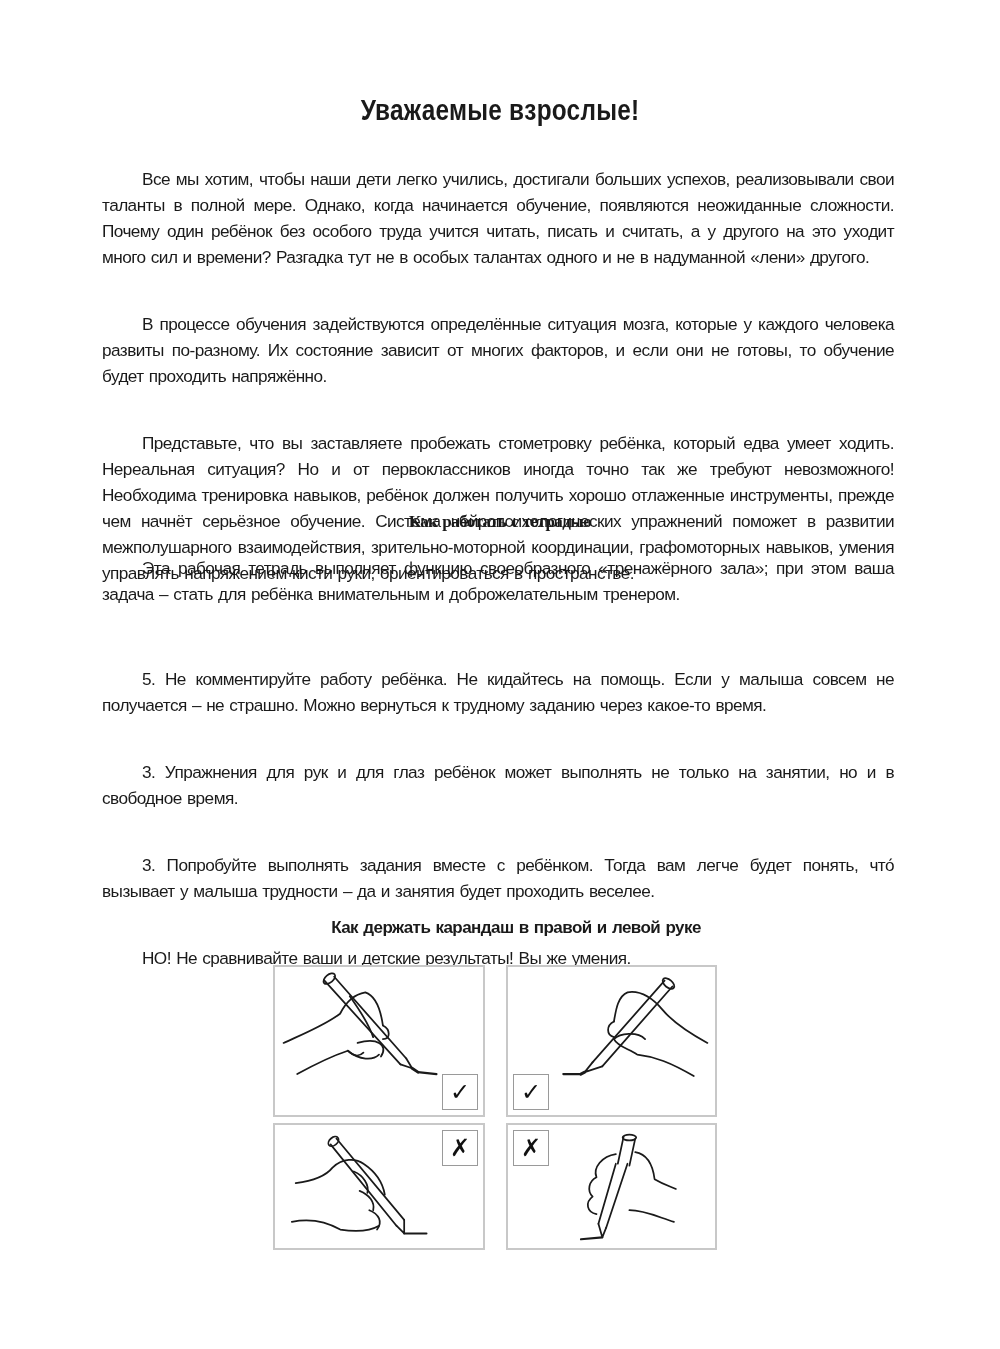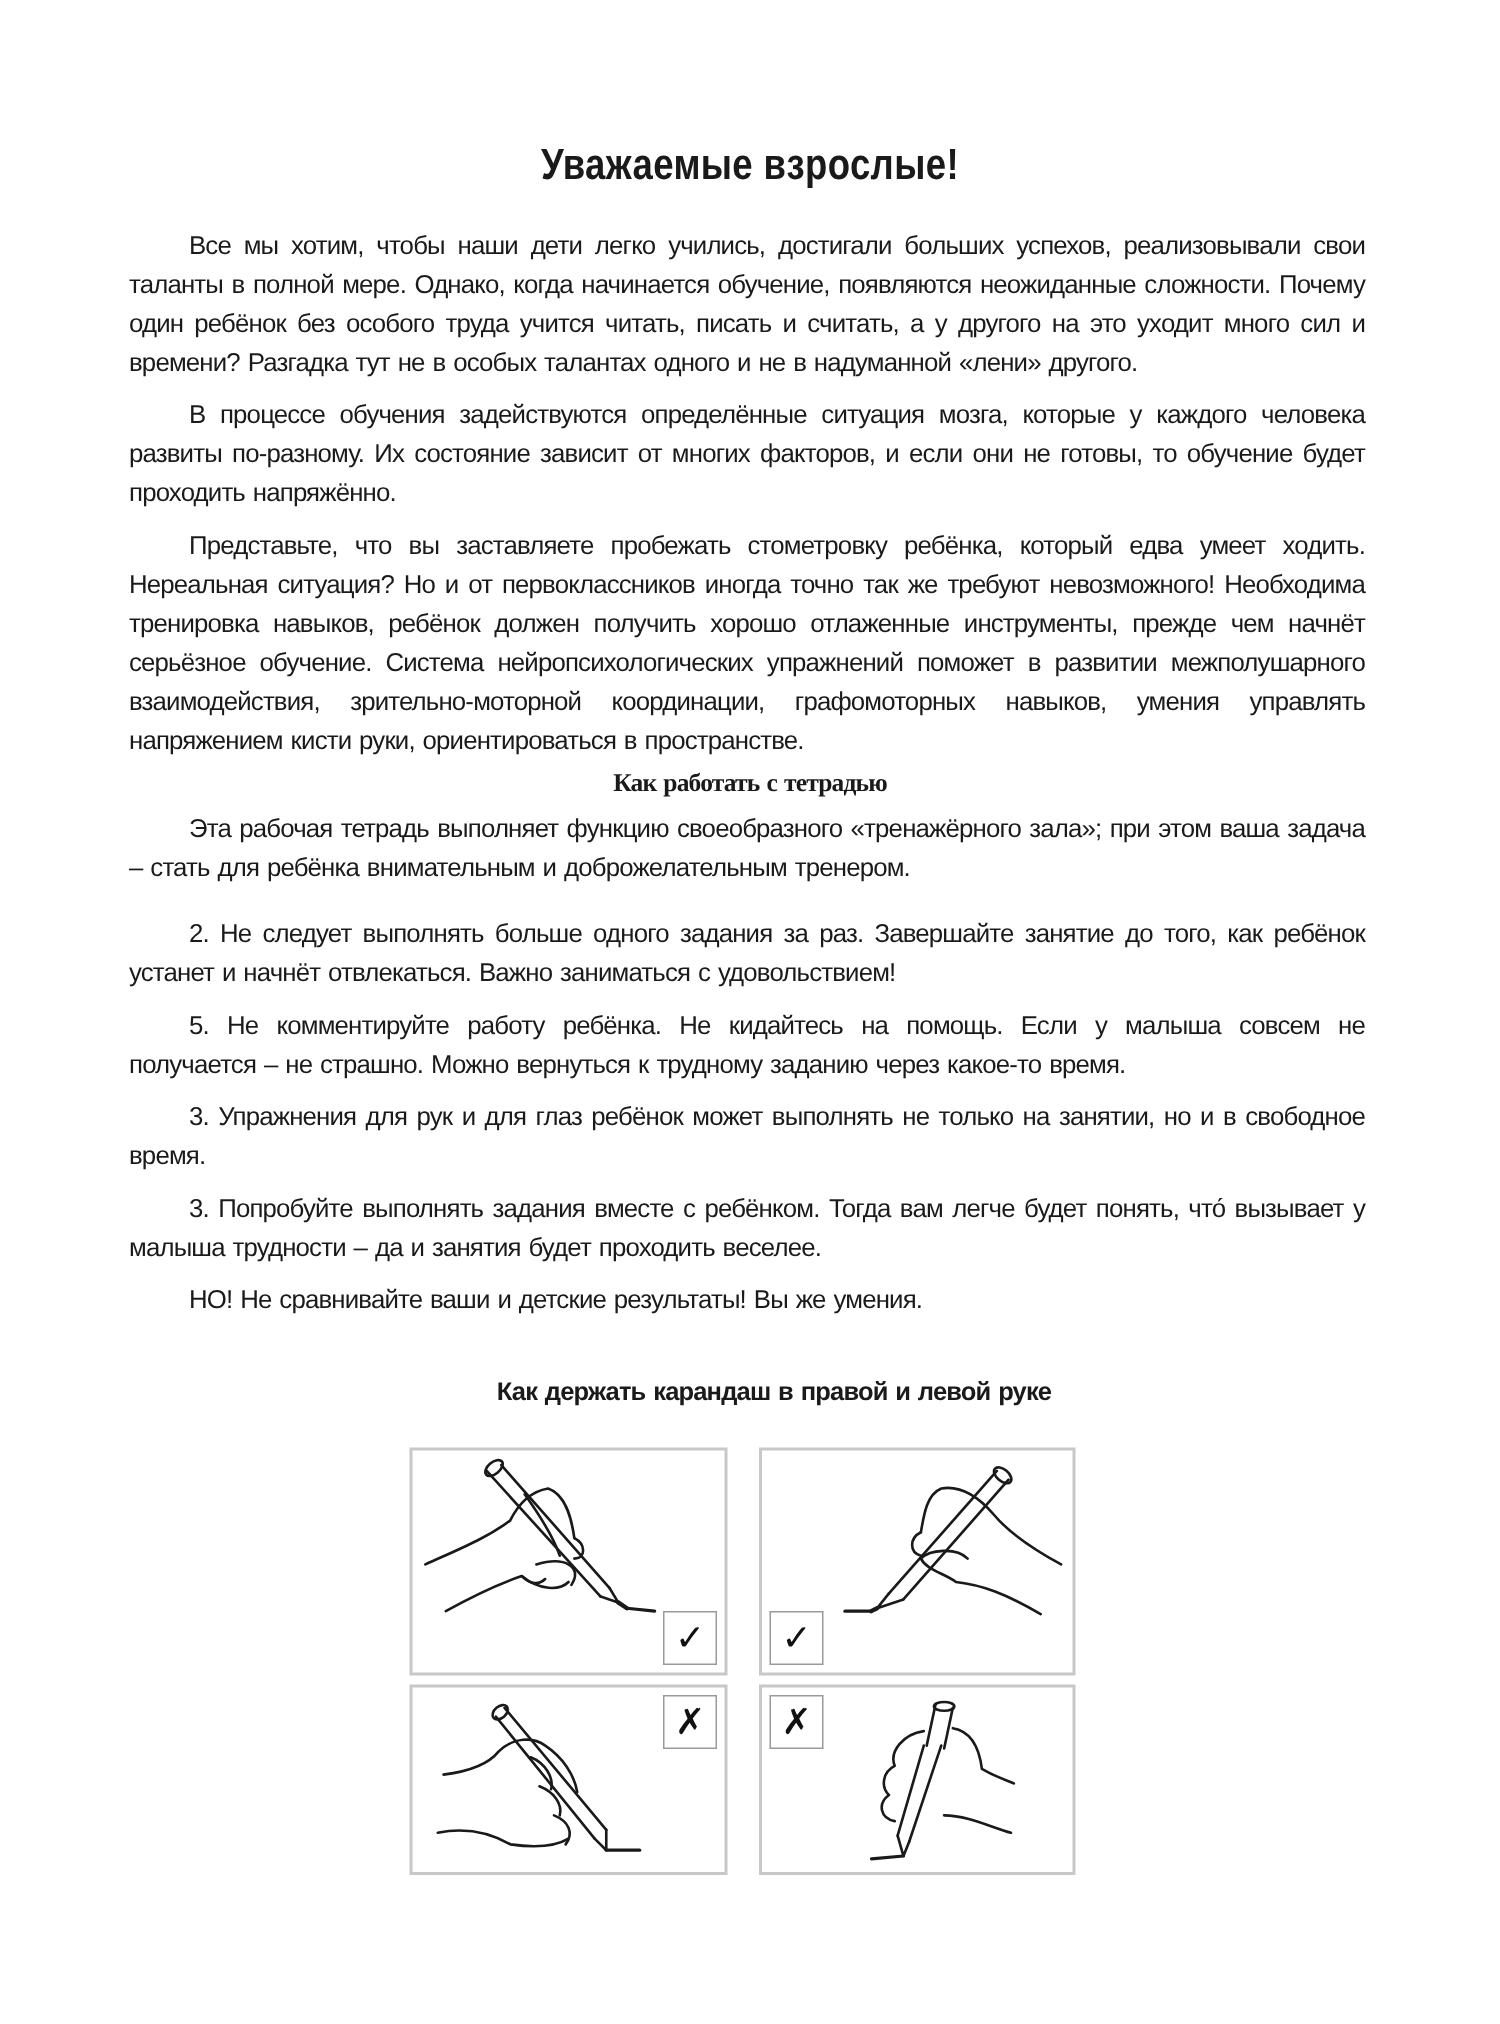--- a/index.html
+++ b/index.html
@@ -12,21 +12,21 @@
     position: absolute; left: 0; top: 94px; width: 1000px; text-align: center;
     font-family: "Liberation Sans", sans-serif;
     font-size: 29px; letter-spacing: 0.3px; transform: scaleX(0.84);
     font-weight: bold; color: #1a1a1a; margin: 0;
   }
   .body-text {
     position: absolute; left: 86px; width: 824px;
     font-size: 17.2px; line-height: 26px;
     text-align: justify; text-align-last: left;
   }
-  .body-text p { margin: 0; text-indent: 40px; }
+  .body-text p { margin: 16px; text-indent: 40px; }
   .p-gap { height: 9px; }
   .section-heading {
     position: absolute; left: 0; width: 1000px; text-align: center;
     font-size: 17px; font-weight: bold; margin: 0;
   }
   .cond {
     font-family: "Liberation Sans", sans-serif;
     letter-spacing: -0.55px;
     word-spacing: 1px;
   }
@@ -54,21 +54,20 @@
   <div class="p-gap"></div>
   <p>Представьте, что вы заставляете пробежать стометровку ребёнка, который едва умеет ходить. Нереальная ситуация? Но и от первоклассников иногда точно так же требуют невозможного! Необходима тренировка навыков, ребёнок должен получить хорошо отлаженные инструменты, прежде чем начнёт серьёзное обучение. Система нейропсихологических упражнений поможет в развитии межполушарного взаимодействия, зрительно-моторной координации, графомоторных навыков, умения управлять напряжением кисти руки, ориентироваться в пространстве.</p>
 </div>
 
 <h2 class="section-heading cond" style="top:512px;font-family:Liberation Serif, serif;">Как работать с тетрадью</h2>
 
 <div class="body-text cond" style="top:539px;">
   <p>Эта рабочая тетрадь выполняет функцию своеобразного «тренажёрного зала»; при этом ваша задача – стать для ребёнка внимательным и доброжелательным тренером.</p>
   <div class="p-gap"></div>
   <div class="p-gap"></div>
-  <p>2. Не следует выполнять больше одного задания за раз. Завершайте занятие до того, как ребёнок устанет и начнёт отвлекаться. Важно заниматься с удовольствием!</p>
   <div class="p-gap"></div>
   <p>5. Не комментируйте работу ребёнка. Не кидайтесь на помощь. Если у малыша совсем не получается – не страшно. Можно вернуться к трудному заданию через какое-то время.</p>
   <div class="p-gap"></div>
   <p>3. Упражнения для рук и для глаз ребёнок может выполнять не только на занятии, но и в свободное время.</p>
   <div class="p-gap"></div>
   <p>3. Попробуйте выполнять задания вместе с ребёнком. Тогда вам легче будет понять, что́ вызывает у малыша трудности – да и занятия будет проходить веселее.</p>
   <div class="p-gap"></div>
   <p>НО! Не сравнивайте ваши и детские результаты! Вы же умения.</p>
 </div>
 

